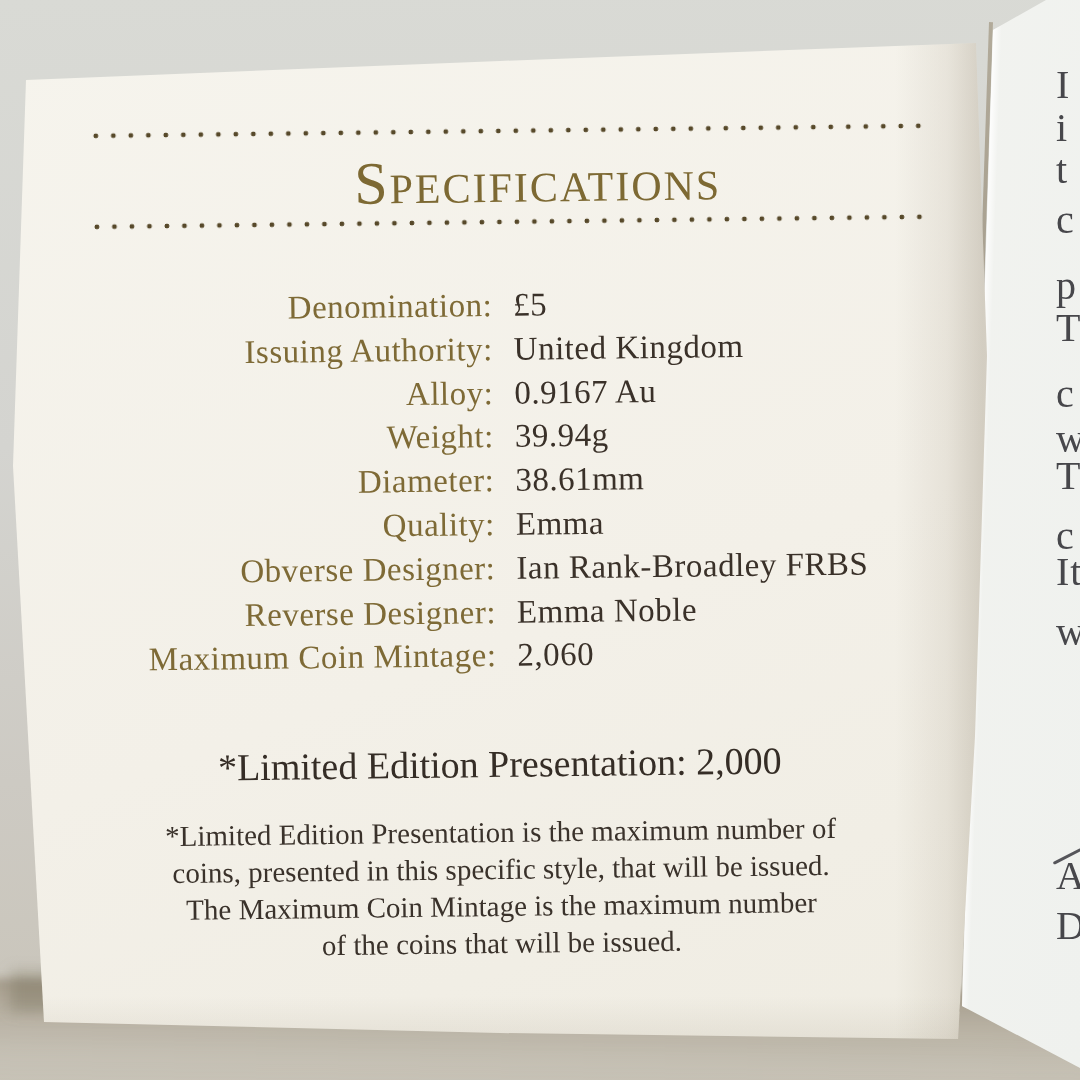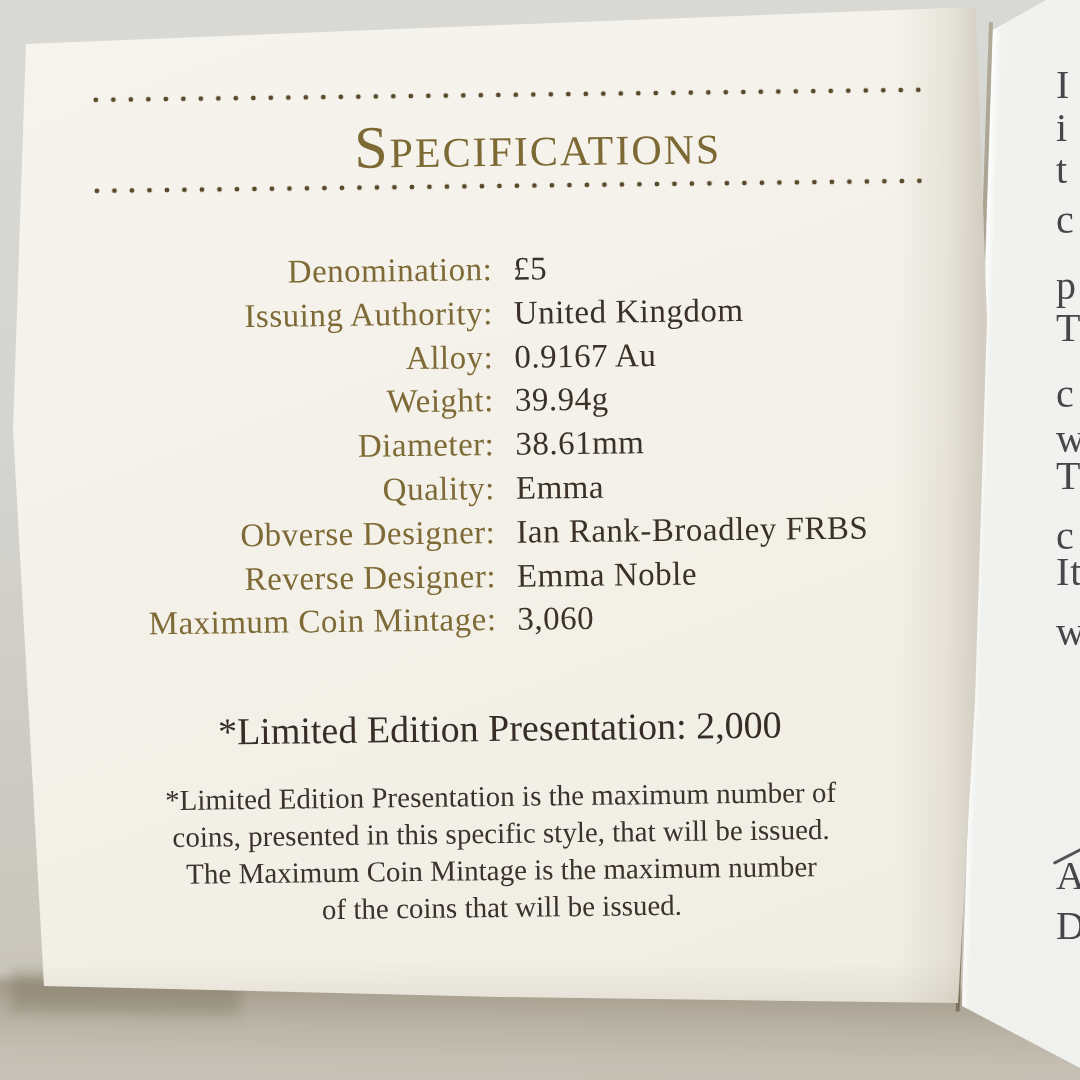--- a/index.html
+++ b/index.html
@@ -57,20 +57,21 @@
     position:absolute;left:1051px;top:852px;width:44px;height:3px;
     background:#55555a;border-radius:2px;
     transform:rotate(-27deg);
   }
 
   
   .main-page{
     position:absolute;inset:0;
     clip-path:polygon(26px 44px,500px 25px,976px 7px,987px 320px,975px 700px,958px 1003px,500px 997px,44px 986px,13px 430px);
     background:linear-gradient(160deg,#f6f4ed 0%,#f3f0e8 55%,#efece2 100%);
+    margin-top:36px;
   }
   .fold-shade{
     position:absolute;left:895px;top:0;width:95px;height:1010px;
     background:linear-gradient(to right,rgba(120,105,80,0) 0%,rgba(120,105,80,0.10) 55%,rgba(108,94,70,0.24) 92%);
   }
   .bottom-shade{
     position:absolute;left:0;top:960px;width:990px;height:45px;
     background:linear-gradient(to bottom,rgba(120,105,80,0),rgba(120,105,80,0.10));
   }
 
@@ -170,21 +171,21 @@
         <div class="spec-row">
           <div class="spec-label">Obverse Designer:</div>
           <div class="spec-value">Ian Rank-Broadley FRBS</div>
         </div>
         <div class="spec-row">
           <div class="spec-label">Reverse Designer:</div>
           <div class="spec-value">Emma Noble</div>
         </div>
         <div class="spec-row">
           <div class="spec-label">Maximum Coin Mintage:</div>
-          <div class="spec-value">3,060</div>
+          <div class="spec-value">2,060</div>
         </div>
       </div>
 
       <div class="limited-line">*Limited Edition Presentation: 2,000</div>
 
       <div class="footnote">
         <div>*Limited Edition Presentation is the maximum number of</div>
         <div>coins, presented in this specific style, that will be issued.</div>
         <div>The Maximum Coin Mintage is the maximum number</div>
         <div>of the coins that will be issued.</div>

